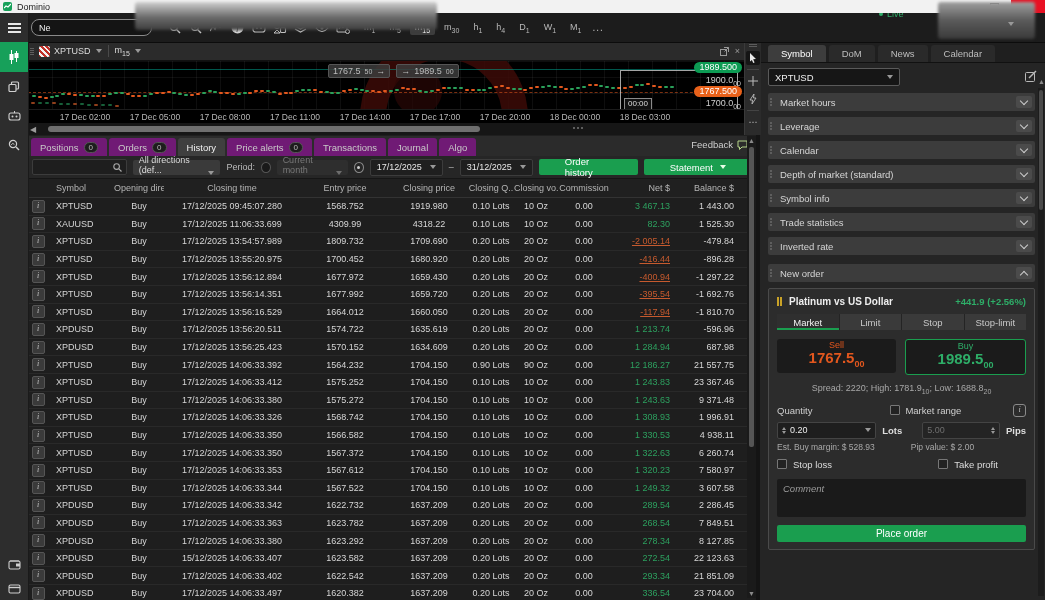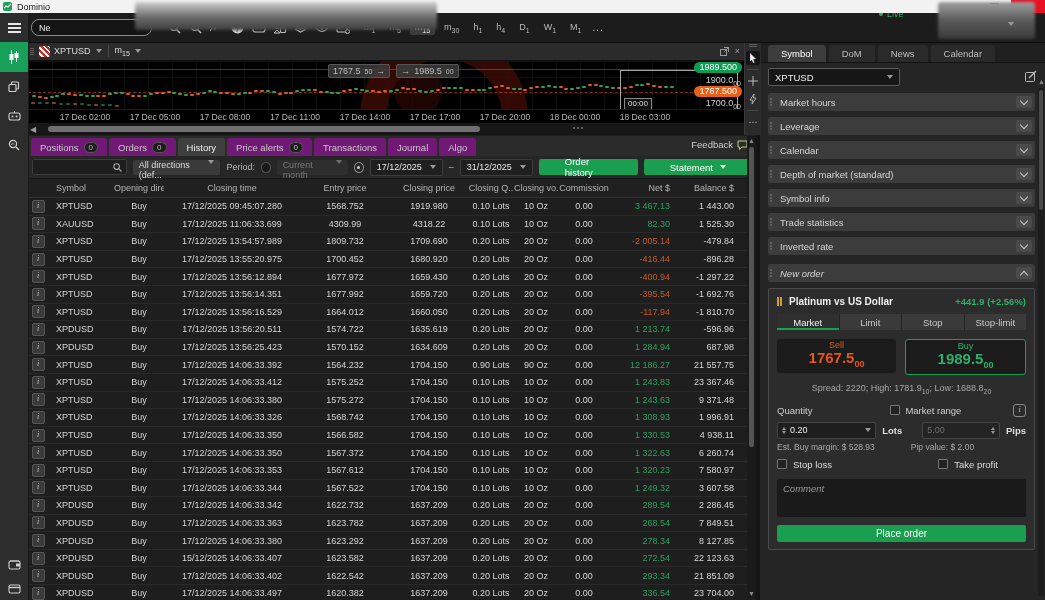--- a/index.html
+++ b/index.html
@@ -86,21 +86,21 @@
   .st-sep{width:12px;height:1px;background:#444;margin-top:4px;}
   
   .bottom{position:absolute;left:28px;top:136px;width:728px;height:464px;background:#1d1d1d;}
   .btabs{height:20px;background:#2b2b2b;display:flex;align-items:flex-end;padding-left:3px;position:relative;}
   .btab{display:flex;align-items:center;gap:5px;height:18px;padding:0 9px;margin-right:2px;background:#701a75;border-radius:3px 3px 0 0;font-size:9.5px;color:#c9c9c9;}
   .btab.act{background:#3f3f3f;color:#f0f0f0;}
   .badge{background:#1d1d1d;border:1px solid #565656;border-radius:7px;font-size:8px;color:#bbb;padding:0 4px;line-height:9px;}
   .feedback{position:absolute;right:8px;top:3px;display:flex;align-items:center;gap:4px;font-size:9.5px;color:#cfcfcf;}
   .filters{height:22px;background:#262626;display:flex;align-items:center;padding:0 4px;gap:6px;border-bottom:1px solid #161616;}
   .fsearch{width:104px;height:14px;background:#1e1e1e;border:1px solid #3c3c3c;border-radius:2px;display:flex;align-items:center;justify-content:flex-end;padding-right:4px;color:#aaa;}
-  .fselect{height:15px;background:#3a3a3a;border-radius:2px;display:flex;align-items:flex-start;gap:6px;padding:0 6px;font-size:9px;color:#ddd;}
+  .fselect{height:15px;background:#3a3a3a;border-radius:2px;display:flex;align-items:flex-end;gap:6px;padding:0 6px;font-size:9px;color:#ddd;}
   .flabel{font-size:9px;color:#bbb;}
   .fknob{width:9px;height:9px;border-radius:50%;background:#191919;border:1px solid #555;}
   .fselect.dis{background:#2e2e2e;color:#787878;}
   .fradio{width:9px;height:9px;border-radius:50%;border:1px solid #8a8a8a;display:flex;align-items:center;justify-content:center;}
   .fradio i{width:3px;height:3px;border-radius:50%;background:#cfcfcf;}
   .fdate{height:15px;background:#1f1f1f;border:1px solid #3c3c3c;border-radius:2px;display:flex;align-items:center;gap:8px;padding:0 6px;font-size:9px;color:#e8e8e8;}
   .gbtn{height:16px;background:#1a9e4f;border-radius:2px;color:#fff;font-size:9.5px;display:flex;align-items:center;padding:0 26px;}
   .gbtn .caret{border-top-color:#e8ffe8;margin-left:7px;}
   .gbtn.first{margin-left:auto;}
   
@@ -113,21 +113,21 @@
   .c1{width:50px;text-align:center;}
   .c2{width:136px;text-align:center;}
   .c3{width:90px;text-align:center;}
   .c4{width:78px;text-align:center;}
   .c5{width:46px;text-align:center;}
   .c6{width:44px;text-align:center;}
   .c7{width:52px;text-align:center;}
   .c8{width:60px;text-align:right;}
   .c9{width:74px;text-align:right;padding-right:10px;}
   .c8.pos{color:#2da05f;}
-  .c8.neg{color:#c65a2e;}
+  .c8.neg{color:#c65a2e;text-decoration:underline;}
   .ibtn{width:11px;height:11px;border-radius:2px;background:#3a3a3a;border:1px solid #555;color:#c5c5c5;
         font-family:"Liberation Serif",serif;font-style:italic;font-size:8px;line-height:10px;text-align:center;}
   .tscroll{position:absolute;right:0;top:0;width:9px;height:462px;background:#1a1a1a;display:flex;flex-direction:column;align-items:center;}
   .tsa{font-size:7px;color:#8a8a8a;line-height:9px;}
   .tsthumb{width:5px;flex:0 0 300px;background:#555;border-radius:2px;margin:2px 0;}
   .tsgap{flex:1;}
   
   .rdivider{position:absolute;left:756px;top:42px;width:4px;height:558px;background:#141414;}
   .rpanel{position:absolute;left:760px;top:42px;width:285px;height:558px;background:#252525;}
   .rtabs{height:20px;background:#1f1f1f;display:flex;align-items:flex-end;padding-left:8px;gap:3px;border-bottom:1px solid #111;}
@@ -977,21 +977,21 @@
             <i></i>
             <i></i>
             <i></i>
           </span>
           <span class="acclb">Inverted rate</span>
           <span class="chevbox">
             <span class="chev"></span>
           </span>
         </div>
       </div>
-    <div class="accwrap" style="padding-top:3px;font-style:italic;">
+    <div class="accwrap" style="padding-top:3px;">
       <div class="acc">
         <span class="grip">
             <i></i>
             <i></i>
             <i></i>
           </span>
         <span class="acclb">New order</span>
         <span class="chevbox">
             <span class="chev up"></span>
           </span>

